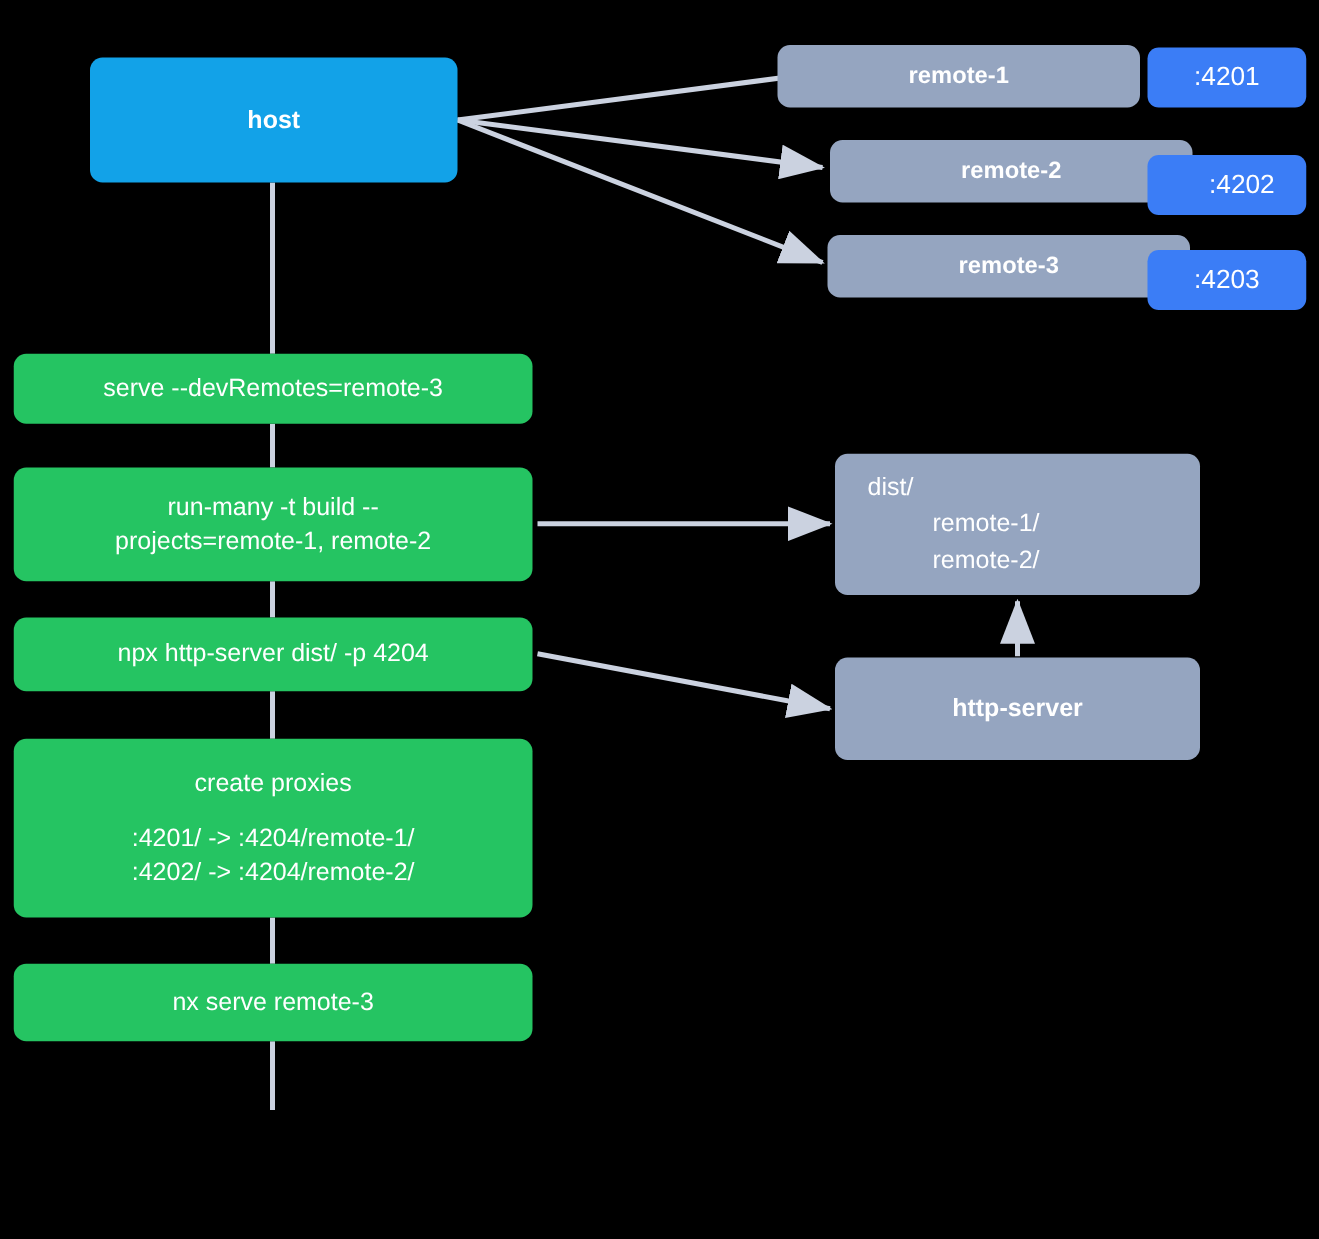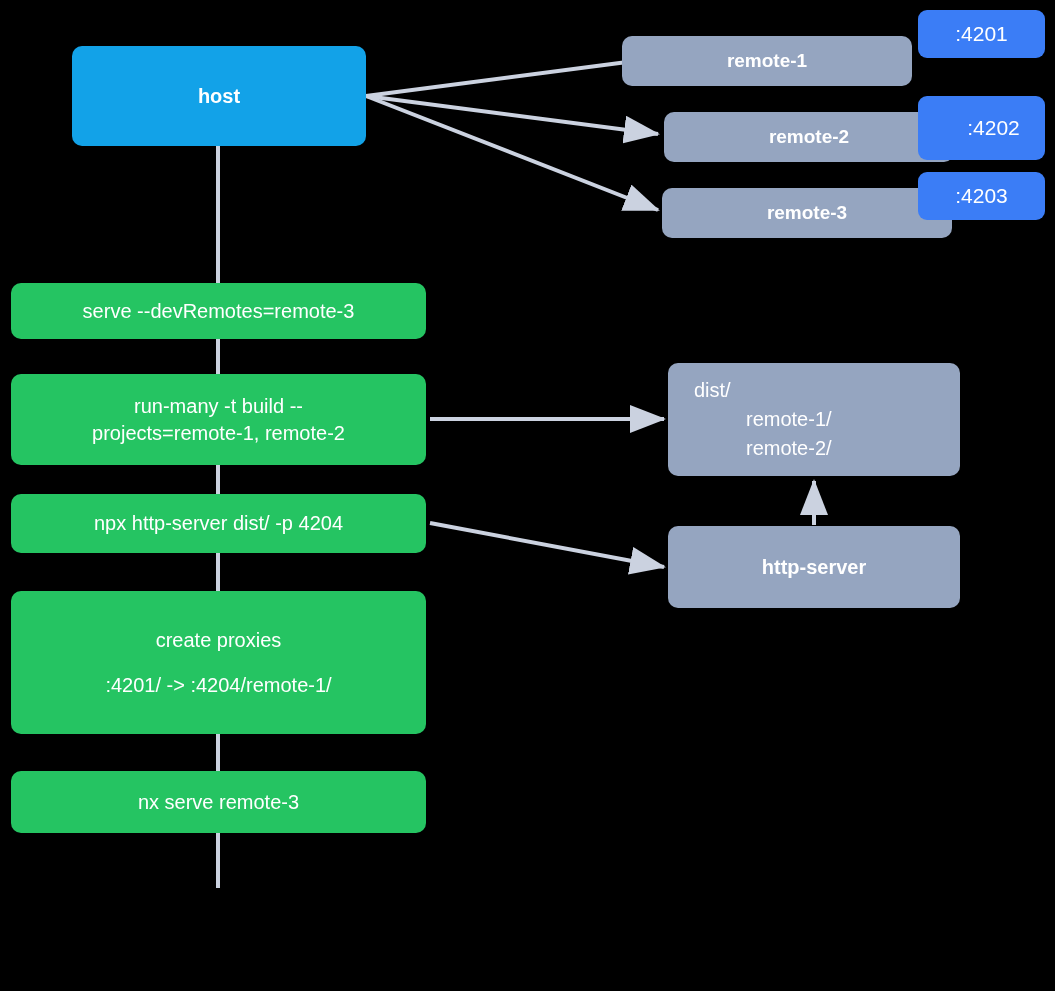--- a/index.html
+++ b/index.html
@@ -30,21 +30,21 @@
     z-index: 3;
     line-height: 1.32;
   }
   .node.bold   { font-weight: bold; }
   .node.normal { font-weight: normal; }
 
   .fill-host    { background: #12A2E8; }
   .fill-remote  { background: #95A5C0; }
   .fill-cmd     { background: #25C462; }
   .fill-served  { background: #3B7DF6; }
-  .fill-badge   { background: #3B7DF6; }
+  .fill-badge   { background: #3B7DF6; margin-top: 28px; }
   .fill-dist    { background: #95A5C0; }
 
   
   .badge {
     position: absolute;
     box-sizing: border-box;
     display: flex;
     align-items: center;
     justify-content: center;
     border-radius: 9px;
@@ -126,21 +126,21 @@
   <div class="node bold fill-remote" style="left:622px; top:36px; width:290px; height:50px; font-size:19px;">
     <span class="txt-line">remote-1</span>
   </div>
   <div class="badge fill-badge" style="left:918px; top:10px; width:127px; height:48px; font-size:21px;">
     <span class="txt-line">:4201</span>
   </div>
 
   <div class="node bold fill-remote" style="left:664px; top:112px; width:290px; height:50px; font-size:19px;">
     <span class="txt-line">remote-2</span>
   </div>
-  <div class="badge fill-badge" style="left:918px; top:96px; width:127px; height:64px; font-size:21px;padding-left:24px;">
+  <div class="badge fill-badge" style="left:918px; top:96px; width:127px; height:48px; font-size:21px;padding-left:24px;">
     <span class="txt-line">:4202</span>
   </div>
 
   <div class="node bold fill-remote" style="left:662px; top:188px; width:290px; height:50px; font-size:19px;">
     <span class="txt-line">remote-3</span>
   </div>
   <div class="badge fill-badge" style="left:918px; top:172px; width:127px; height:48px; font-size:21px;">
     <span class="txt-line">:4203</span>
   </div>
 
@@ -154,20 +154,21 @@
   </div>
 
   <div class="node normal fill-cmd" style="left:11px; top:494px; width:415px; height:59px; font-size:20px;">
     <span class="txt-line">npx http-server dist/ -p 4204</span>
   </div>
 
   <div class="node normal fill-cmd" style="left:11px; top:591px; width:415px; height:143px; font-size:20px;">
     <span class="txt-line">create proxies</span>
     <span class="blank-line"></span>
     <span class="txt-line">:4201/ -&gt; :4204/remote-1/</span>
+    <span class="txt-line">:4202/ -&gt; :4204/remote-2/</span>
   </div>
 
   <div class="node normal fill-cmd" style="left:11px; top:771px; width:415px; height:62px; font-size:20px;">
     <span class="txt-line">nx serve remote-3</span>
   </div>
 
 
   <div class="dist-box fill-dist" style="left:668px; top:363px; width:292px; height:113px; font-size:20px; padding-left:26px;">
     <span class="txt-line">dist/</span>
     <span class="txt-line indent">remote-1/</span>

